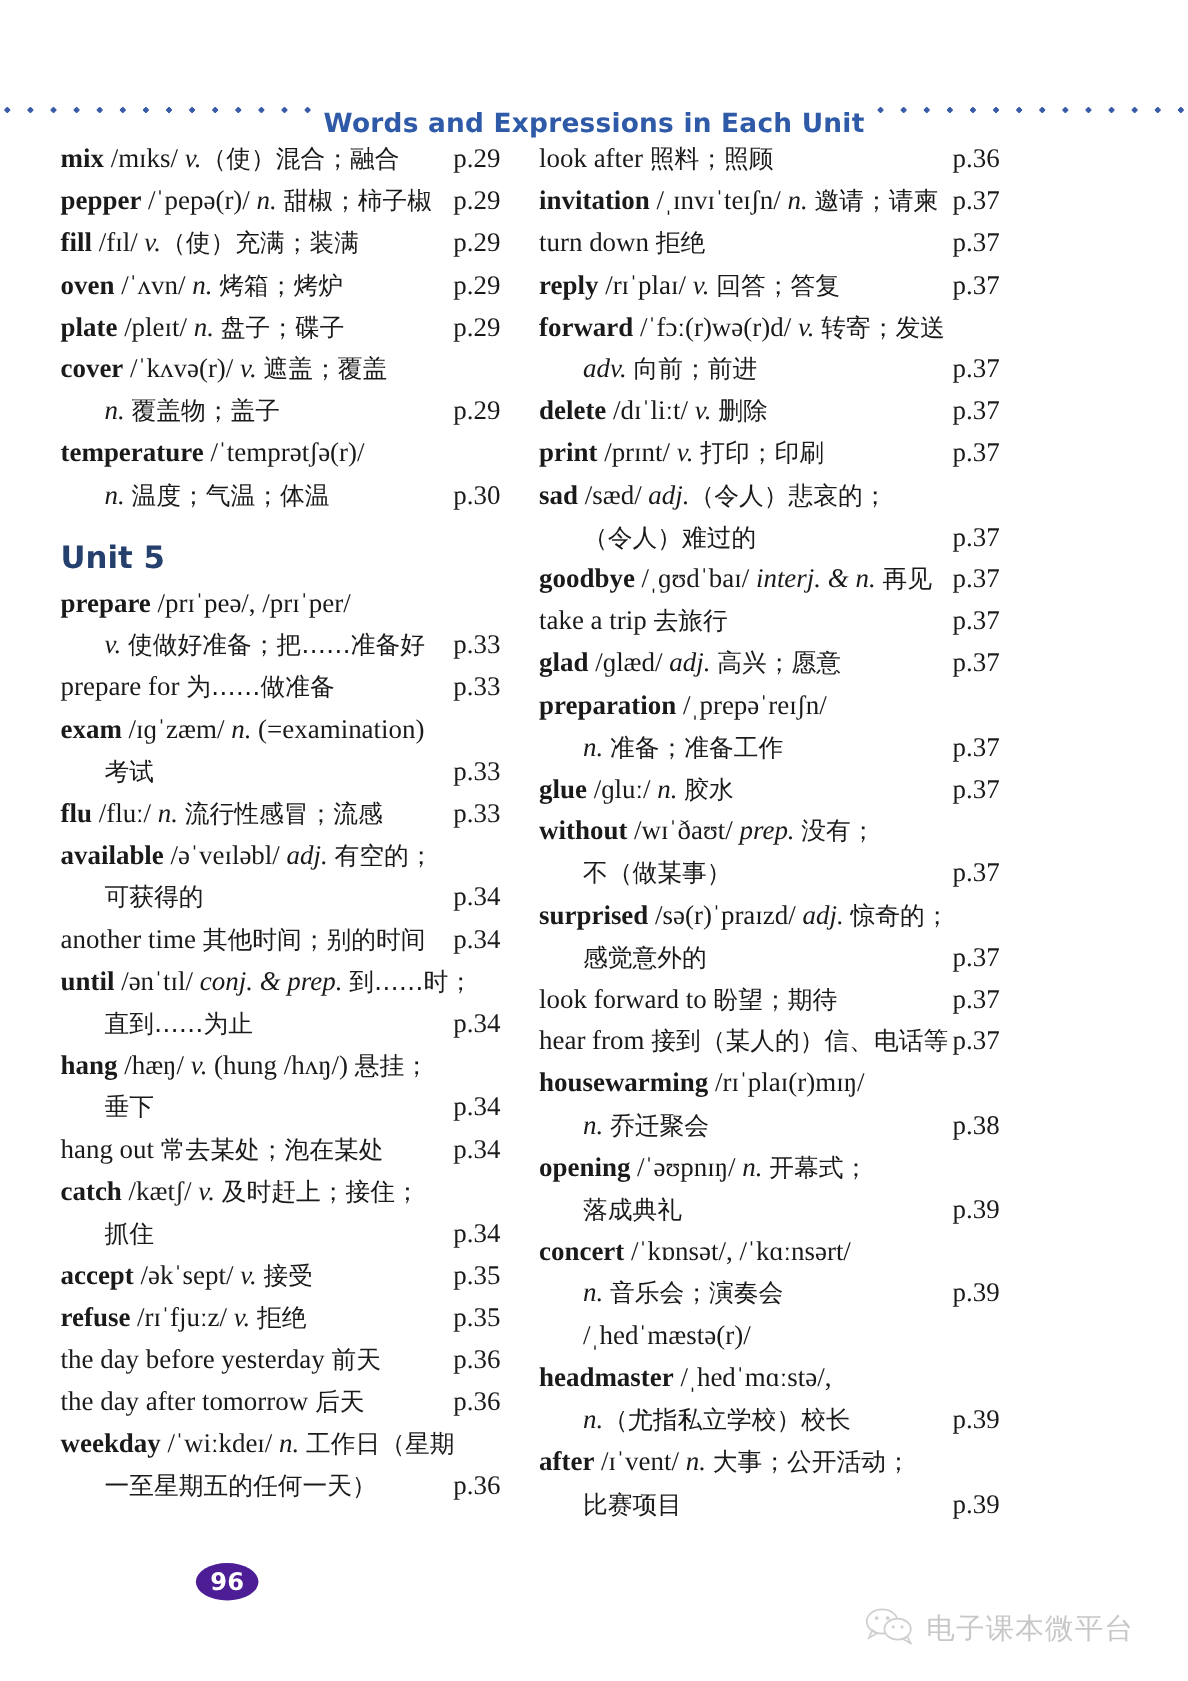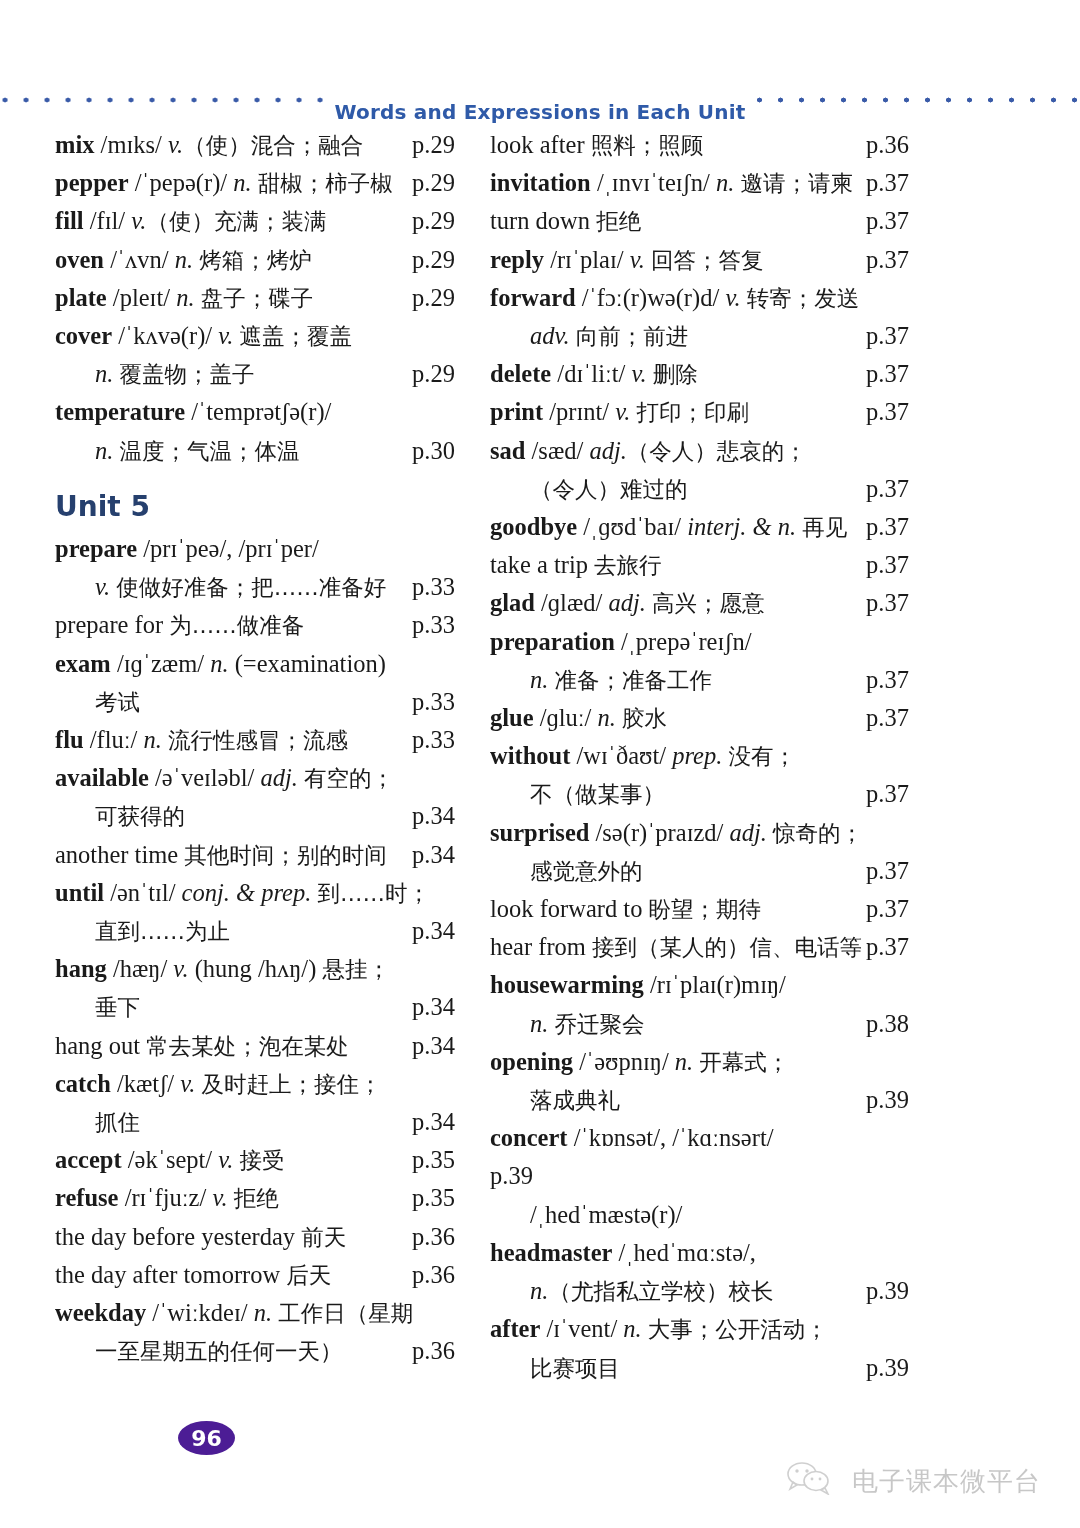--- a/index.html
+++ b/index.html
@@ -34,21 +34,21 @@
     background-size: 21px 20px;
     background-position: 0 center;
     background-repeat: repeat-x;
   }
   .dotrule.left  { background-position: right center; }
   .header-title {
     flex: 0 0 auto;
     padding: 0 4px;
     font-family: "DejaVu Sans", "Liberation Sans", sans-serif;
     font-weight: bold;
-    font-size: 20px;
+    font-size: 24px;
     letter-spacing: 0.2px;
     color: #2f5aa8;
     white-space: nowrap;
     margin-top: 23px;
   }
 
   
   .columns {
     position: absolute;
     left: 0;
@@ -116,22 +116,22 @@
     font-size: 22px;
     display: flex;
     align-items: center;
     justify-content: center;
   }
   .watermark {
     position: absolute;
     left: 786px;
     top: 1461px;
     display: flex;
-    align-items: flex-end;
-    gap: 20px;
+    align-items: center;
+    gap: 10px;
     opacity: 0.55;
   }
   .watermark .wm-text {
     font-family: "DejaVu Sans", "Liberation Sans", sans-serif;
     font-size: 26px;
     color: #9a9a9a;
     letter-spacing: 1px;
     white-space: nowrap;
   }
   .wechat-icon { display: block; }
@@ -466,20 +466,21 @@
             <span class="txt"><span class="cn">落成典礼</span></span>
             <span class="pg">p.39</span>
           </div>
         </div>
         <div class="entry">
           <div class="line">
             <span class="txt"><span class="w">concert</span>&nbsp;<span class="ph">/ˈkɒnsət/,</span>&nbsp;<span class="ph">/ˈkɑːnsərt/</span></span>
             <span class="pg"></span>
           </div>
           <div class="line indent">
+            <span class="txt"><span class="pos">n.</span>&nbsp;<span class="cn">音乐会；演奏会</span></span>
             <span class="pg">p.39</span>
           </div>
         </div>
         <div class="entry">
           <div class="line indent">
             <span class="txt"><span class="ph">/ˌhedˈmæstə(r)/</span></span>
             <span class="pg"></span>
           </div>
           <div class="line">
             <span class="txt"><span class="w">headmaster</span>&nbsp;<span class="ph">/ˌhedˈmɑːstə/,</span></span>

